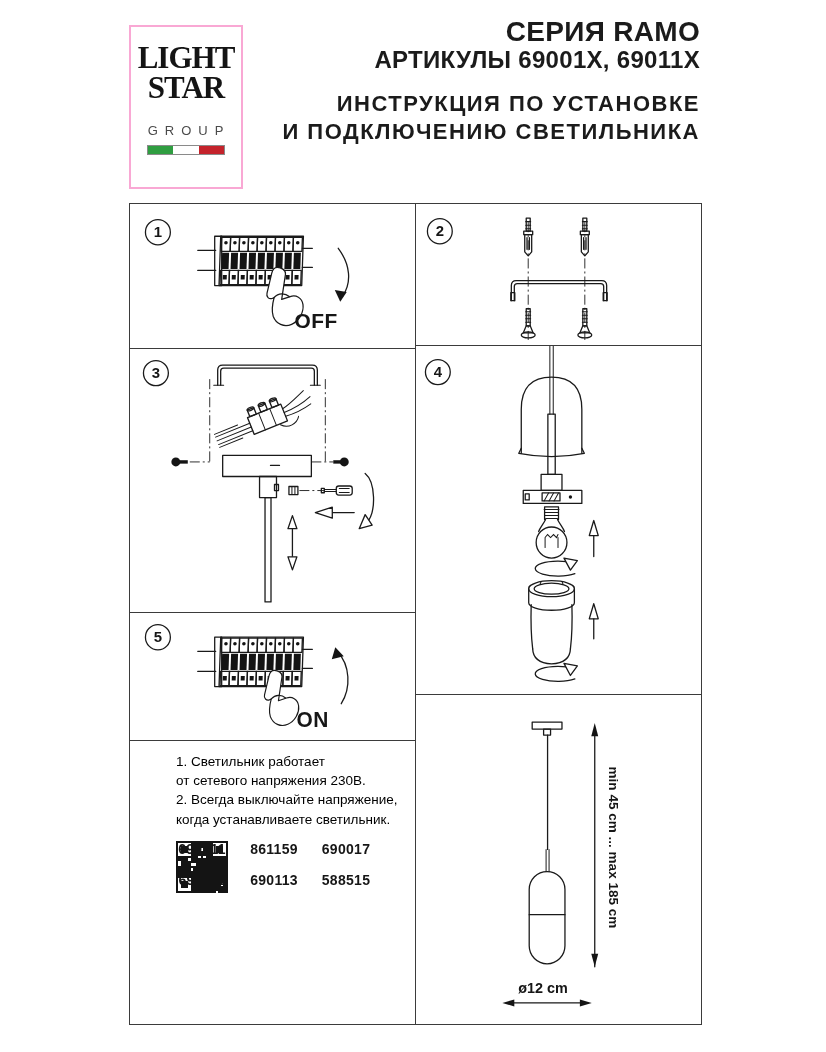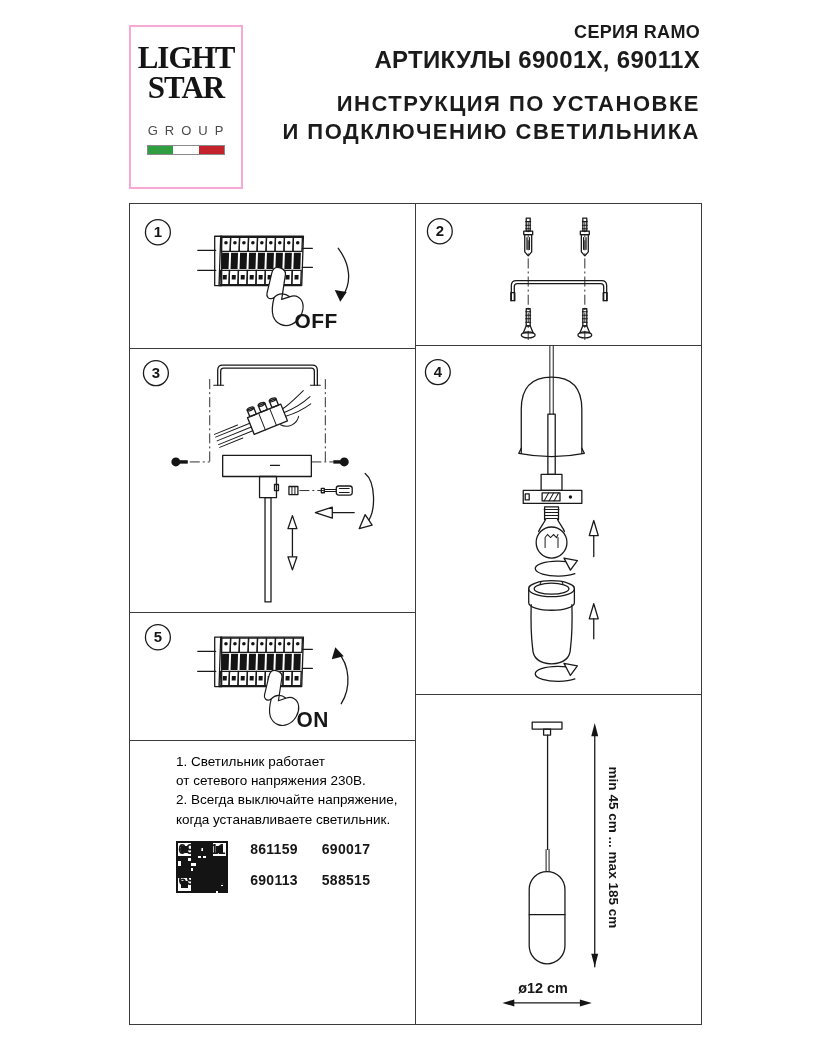--- a/index.html
+++ b/index.html
@@ -9,21 +9,21 @@
   .logo-box{position:absolute;left:129px;top:25px;width:114px;height:164px;
             border:2px solid #f9a8d4;box-sizing:border-box;text-align:center;}
   .logo-light,.logo-star{font-family:"Liberation Serif",serif;font-weight:bold;
             font-size:31px;line-height:30px;letter-spacing:-1px;color:#141414;}
   .logo-light{margin-top:16px;}
   .logo-group{font-size:13px;letter-spacing:7px;color:#4a4a4a;margin-top:20px;margin-left:6px;}
   .logo-flag{width:78px;height:10px;margin:7px auto 0;border:1px solid #8a8a8a;
              box-sizing:border-box;display:flex;}
   .logo-flag div{flex:1;height:100%;}
   .hdr{position:absolute;right:126px;top:18px;text-align:right;font-weight:bold;color:#1b1b1b;}
-  .hdr-series{font-size:18px;line-height:28px;letter-spacing:.3px;}
+  .hdr-series{font-size:28px;line-height:28px;letter-spacing:.3px;}
   .hdr-articles{font-size:24px;line-height:28px;letter-spacing:.3px;}
   .hdr-title{margin-top:16px;font-size:22px;line-height:28px;letter-spacing:1.5px;}
   
   .grid{position:absolute;left:129px;top:203px;width:573px;height:822px;
         border:1.5px solid #3b3b3b;box-sizing:border-box;display:flex;}
   .col{display:flex;flex-direction:column;}
   .col1{width:286px;}
   .col2{width:287px;border-left:1.5px solid #3b3b3b;box-sizing:border-box;}
   .panel{position:relative;box-sizing:border-box;border-bottom:1.5px solid #3b3b3b;}
   .panel.last{border-bottom:none;flex:1;}

